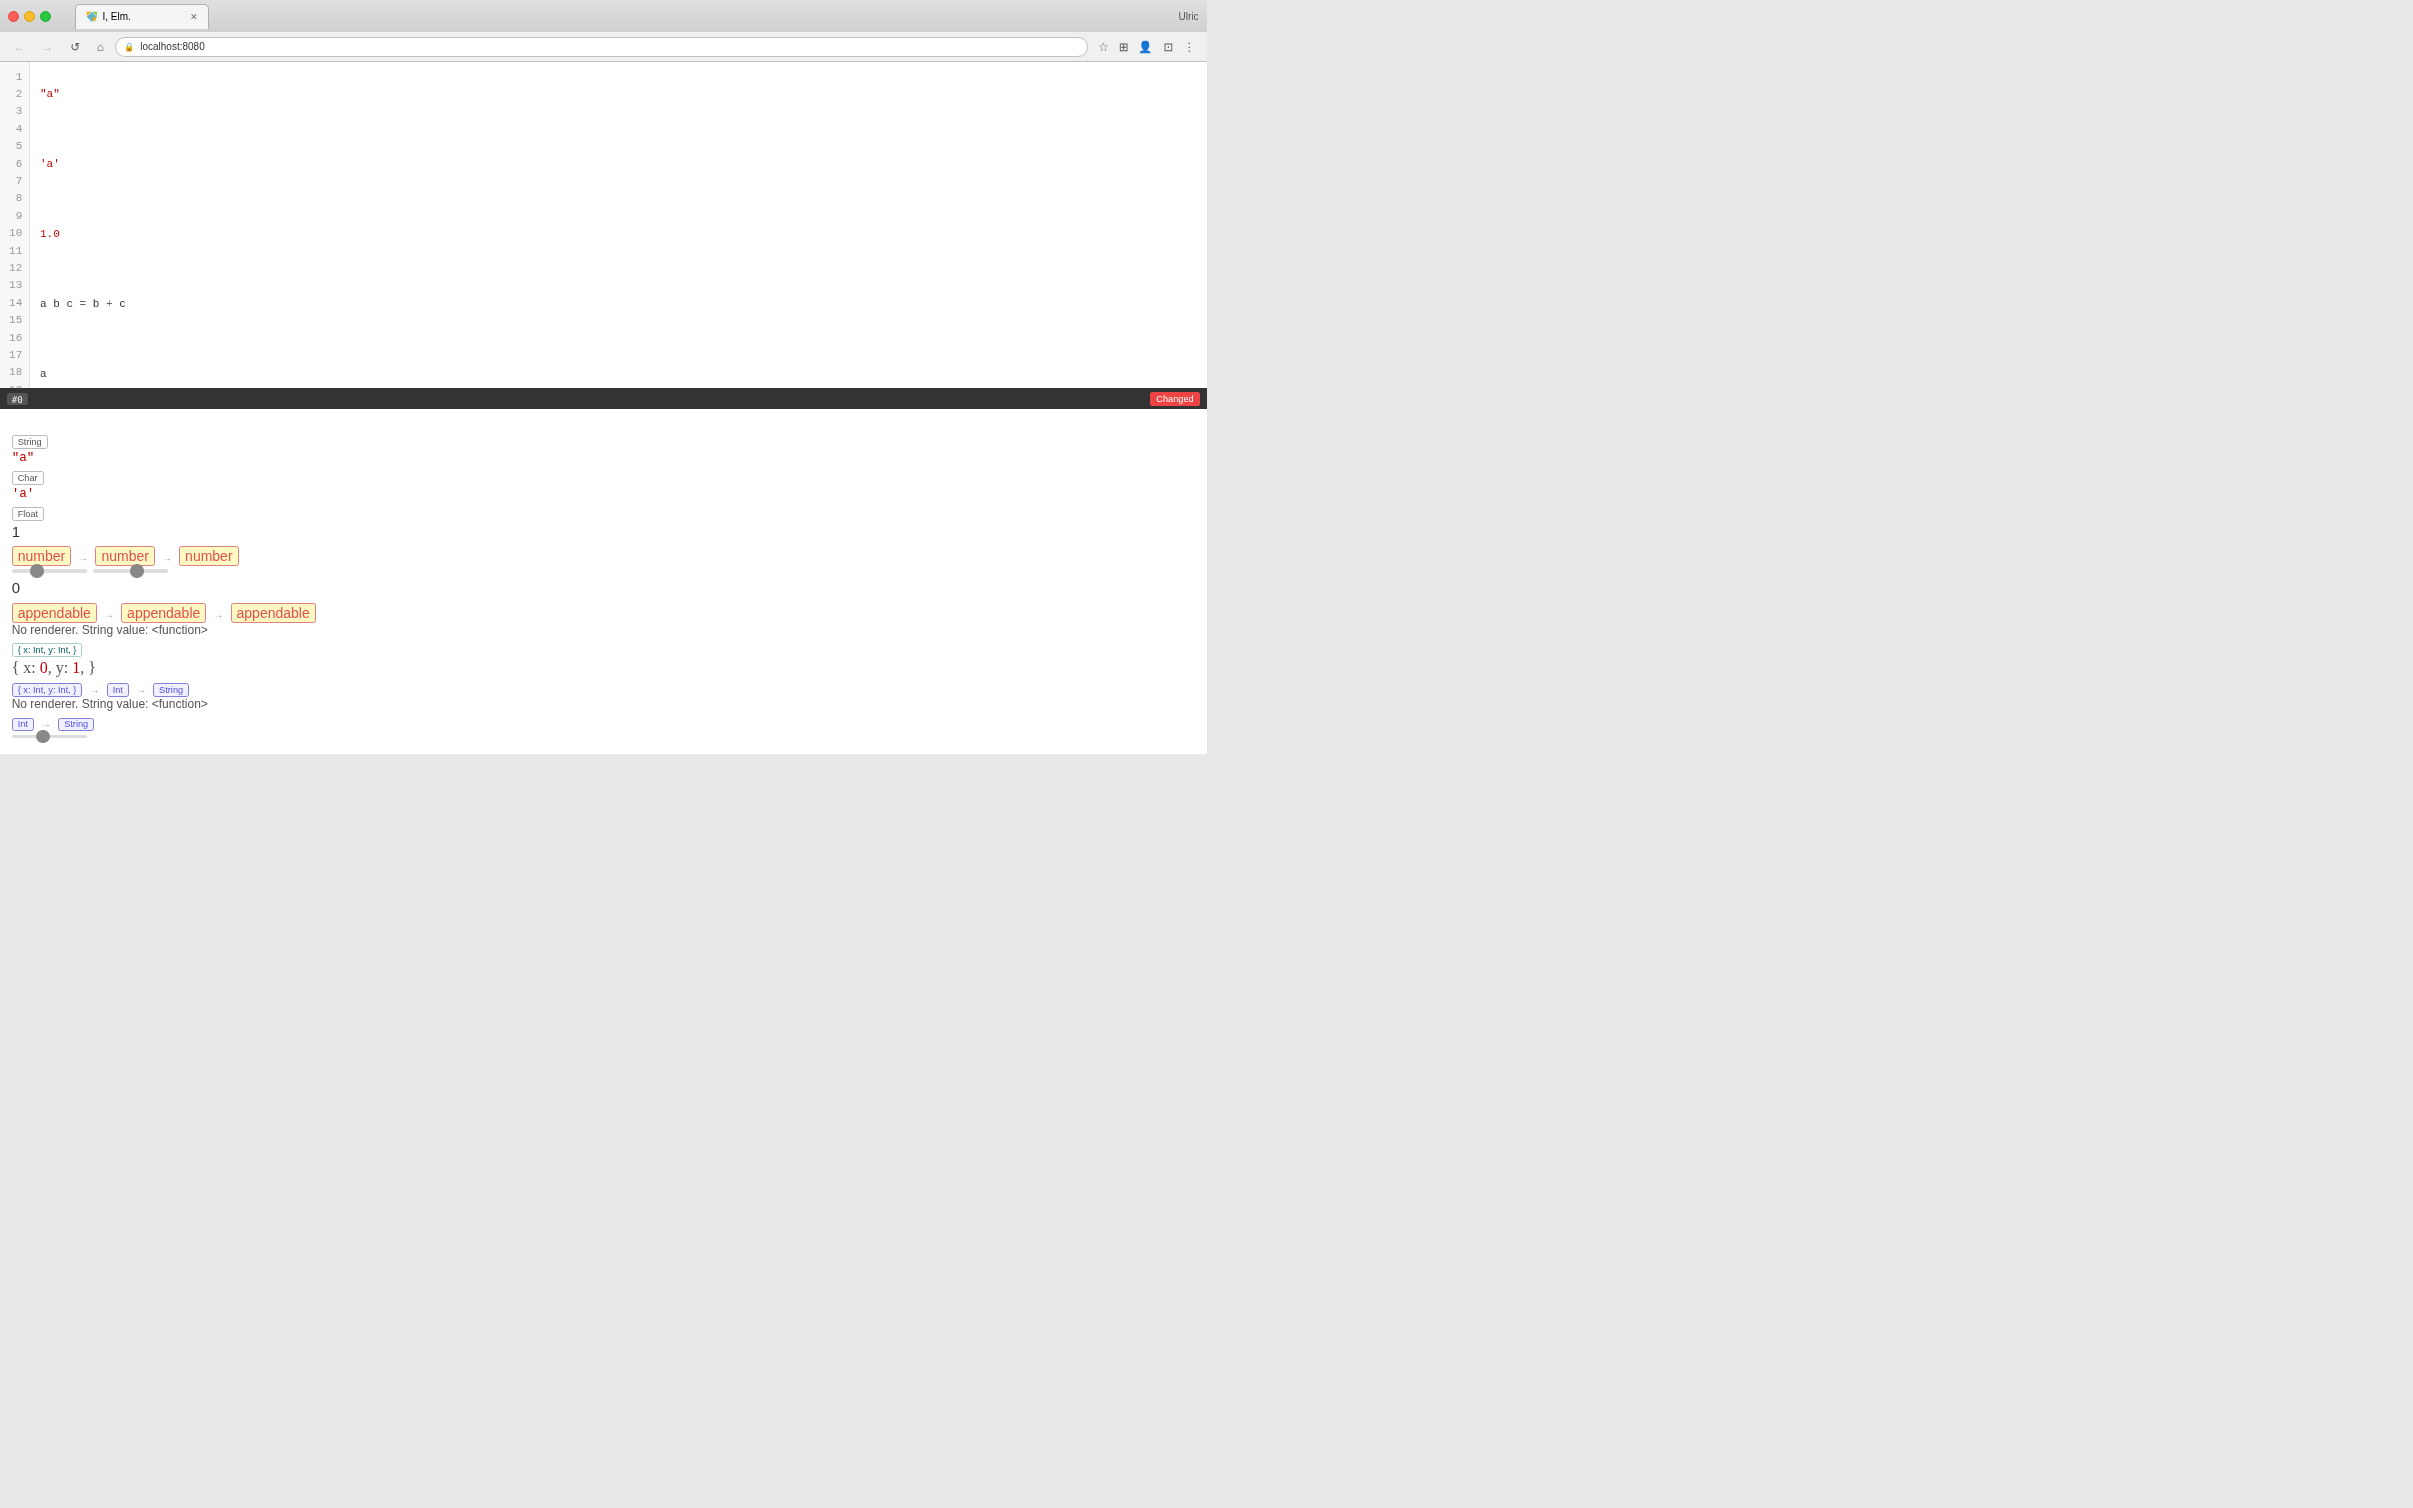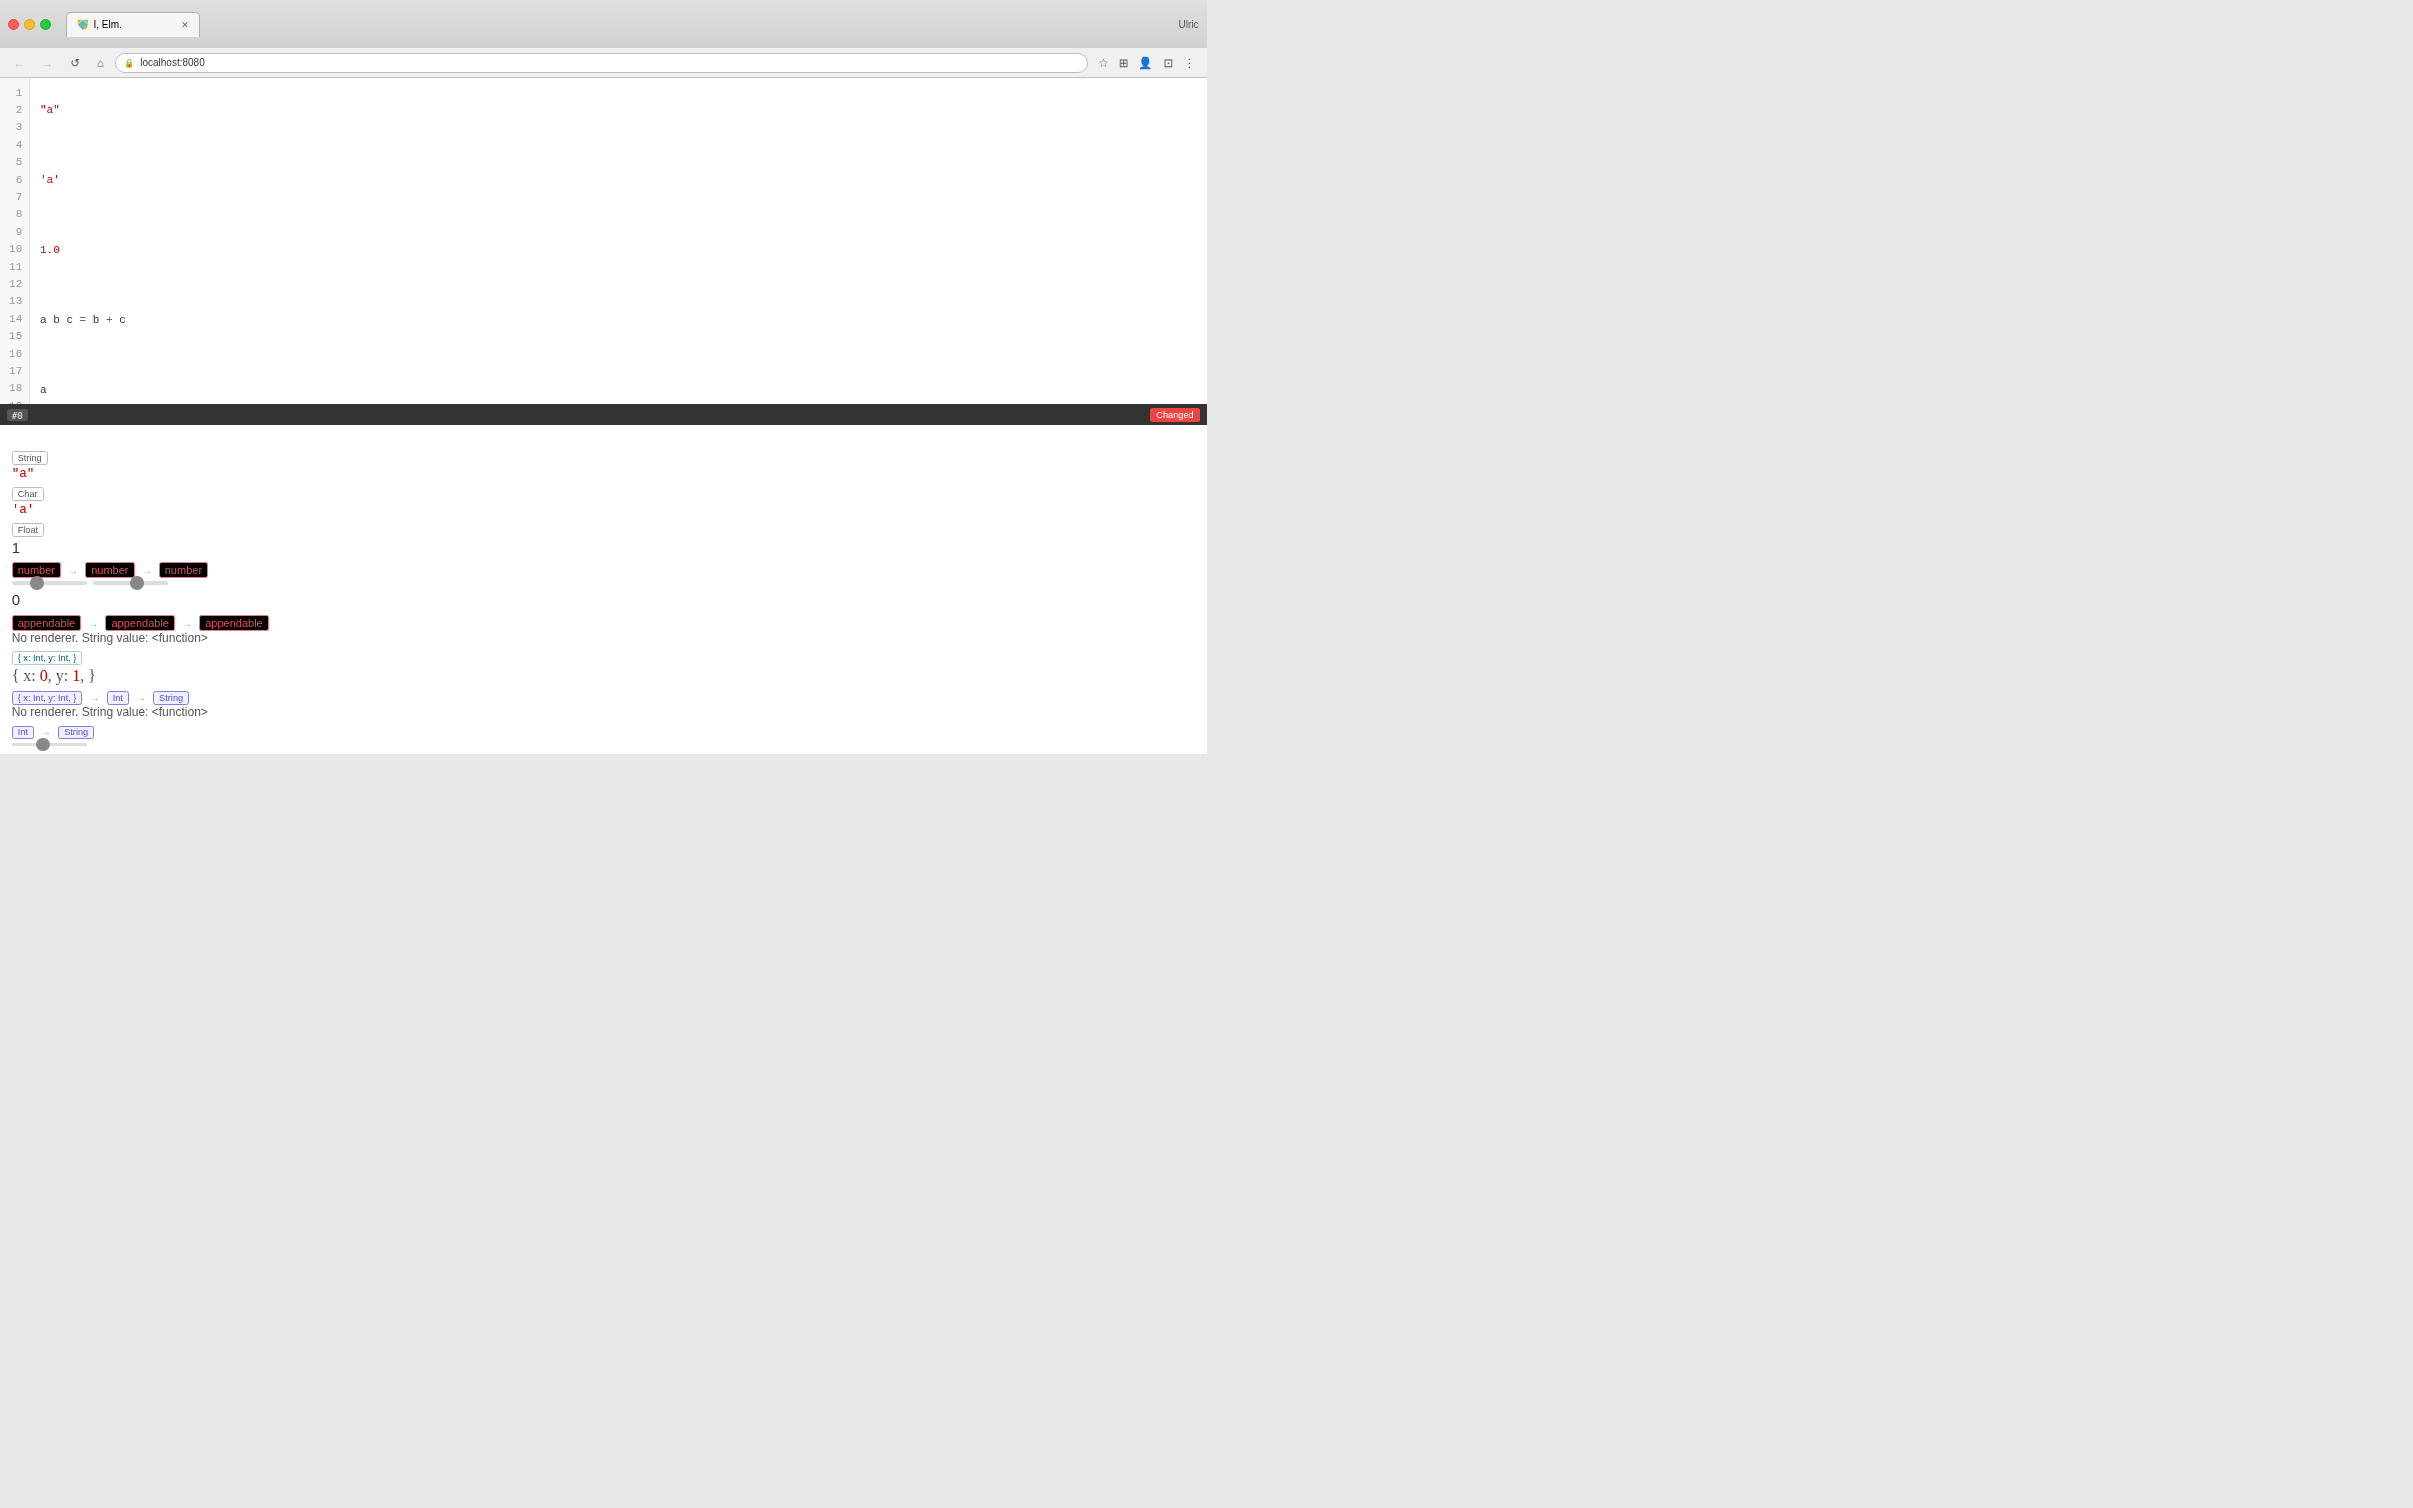--- a/index.html
+++ b/index.html
@@ -1,25 +1,25 @@
 <!DOCTYPE html>
 <html style="font-size:13.4px"><head>
   <meta charset="utf-8">
   <style>
     * { margin: 0; padding: 0; box-sizing: border-box; }
     body { font-family: -apple-system, BlinkMacSystemFont, 'Segoe UI', sans-serif; background: #e8e8e8; width: 1207px; height: 754px; overflow: hidden; }
 
     
     .title-bar {
       background: linear-gradient(to bottom, #e0e0e0, #d0d0d0);
-      height: 48px;
+      height: 32px;
       display: flex;
       align-items: center;
       padding: 0 8.4px;
-      gap: 6px;
+      gap: 15px;
     }
     .traffic-lights { display: flex; gap: 5px; align-items: center; }
     .traffic-light { width: 11px; height: 11px; border-radius: 50%; }
     .traffic-light.close { background: #ff5f57; border: 0.8px solid #e0443e; }
     .traffic-light.minimize { background: #febc2e; border: 0.8px solid #d4a000; }
     .traffic-light.maximize { background: #28c840; border: 0.8px solid #1aab29; }
 
     .tab-bar {
       display: flex;
       align-items: flex-end;
@@ -179,22 +179,22 @@
       font-size: 12.6px;
       color: #c00000;
       margin-bottom: 6.7px;
       font-family: 'Courier New', monospace;
     }
 
     .type-tag {
       display: inline-block;
       border: 0.8px solid #e08080;
       color: #e05050;
-      background: #000000;
-      font-size: 11px;
+      background: #fef9c3;
+      font-size: 14px;
       padding: 0.8px 5px;
       border-radius: 2.5px;
       font-family: -apple-system, sans-serif;
     }
     .type-tag-blue {
       display: inline-block;
       border: 0.8px solid #8080e0;
       color: #5050e0;
       background: #f0f0ff;
       font-size: 9.2px;

